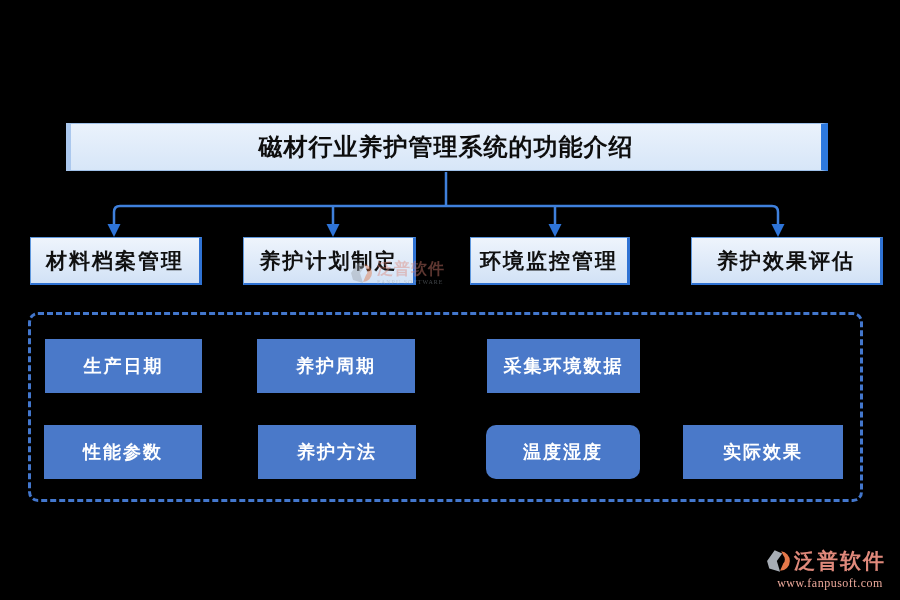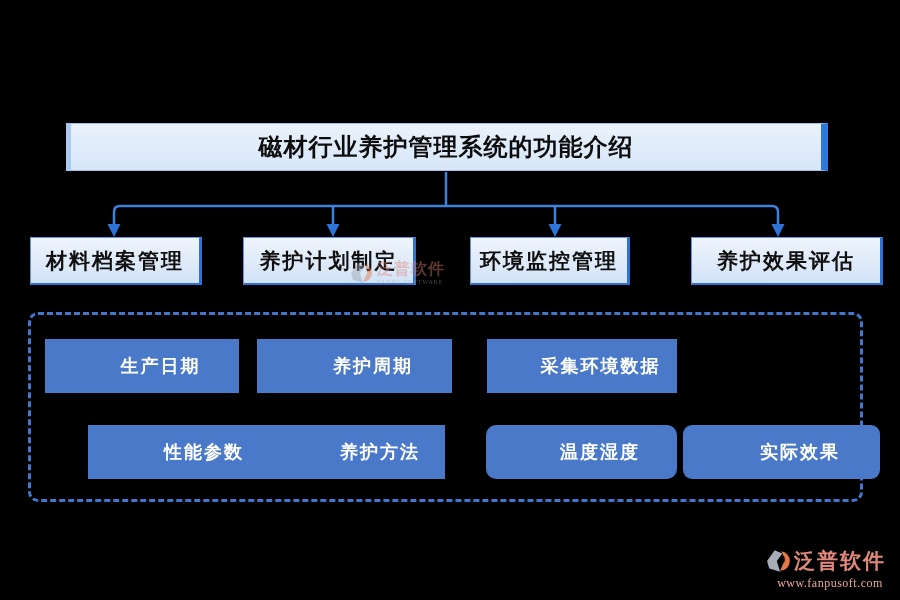--- a/index.html
+++ b/index.html
@@ -39,30 +39,30 @@
   .dashed-panel {
     position:absolute; left:28px; top:312px; width:835px; height:190px;
     border:3px dashed #4377cd; border-radius:10px; box-sizing:border-box;
   }
 
   
   .item-btn {
     position:absolute; height:54px;
     background:#4a79c9; color:#ffffff;
     display:flex; align-items:center; justify-content:center;
-    font-size:18px; font-weight:700; letter-spacing:2px;padding-left:37px;
+    font-size:18px; font-weight:700; letter-spacing:2px;
   }
   .item-1 { left:45px;  top:339px; width:157px; }
   .item-2 { left:257px; top:339px; width:158px; }
   .item-3 { left:487px; top:339px; width:153px; }
   .item-4 { left:684px; top:339px; width:160px; }
-  .item-5 { left:44px;  top:425px; width:158px;margin-left:44px; }
-  .item-6 { left:258px; top:425px; width:130px;margin-left:20px; }
+  .item-5 { left:44px;  top:425px; width:158px; }
+  .item-6 { left:258px; top:425px; width:158px; }
   .item-7 { left:486px; top:425px; width:154px;border-radius:10px; }
-  .item-8 { left:683px; top:425px; width:160px;border-radius:9px; }
+  .item-8 { left:683px; top:425px; width:160px; }
 
   
   .wm { position:absolute; pointer-events:none; }
   .wm-center { left:350px; top:261px; opacity:0.42; display:flex; align-items:center; gap:3px; }
   .wm-center .col { display:flex; flex-direction:column; line-height:1; }
   .wm-center .brand { font-size:16px; font-weight:700; color:#dd8273; letter-spacing:1px; }
   .wm-center .sub { font-size:6px; color:#98a2ac; letter-spacing:1px; margin-top:2px; }
 
   .wm-footer { left:766px; top:547px; display:flex; flex-direction:column; align-items:center; }
   .wm-footer .row { display:flex; align-items:center; gap:2px; }

